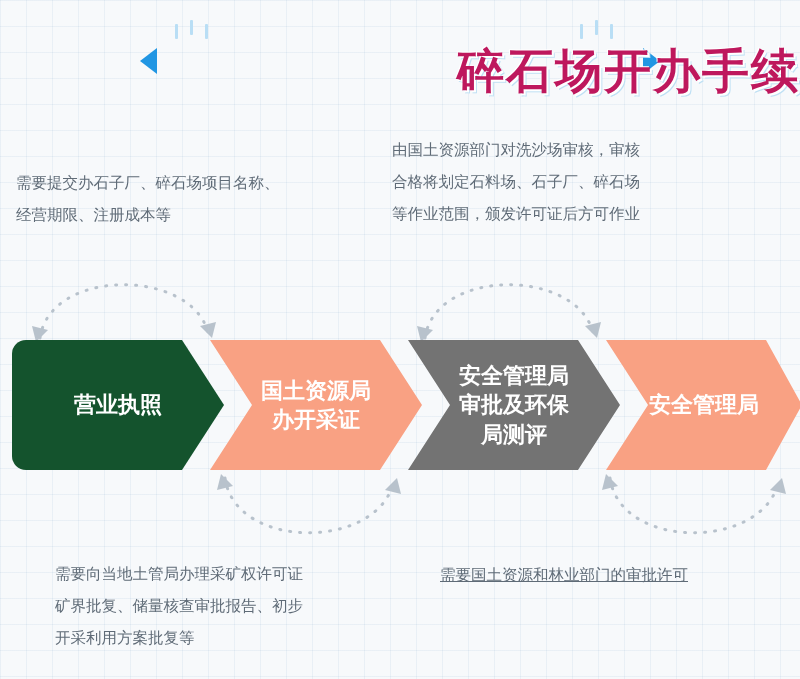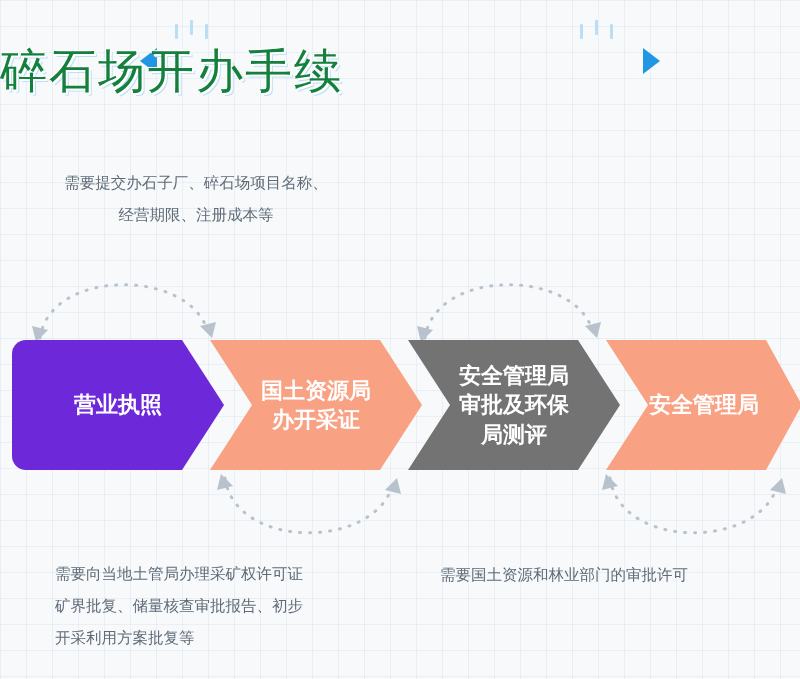--- a/index.html
+++ b/index.html
@@ -19,24 +19,24 @@
     pointer-events:none;
   }
   #wrap{position:absolute;inset:0;}
 
   
   #title-area{
     position:absolute;left:0;top:18px;width:800px;height:95px;
   }
   #title-text{
     position:absolute;left:0;top:22px;width:800px;
-    text-align:left;
+    text-align:right;
     font-family:"DejaVu Sans","Liberation Sans",sans-serif;
-    font-size:47px;font-weight:normal;letter-spacing:2px;
-    color:#15803d;
+    font-size:47px;font-weight:bold;letter-spacing:2px;
+    color:#be185d;
     text-shadow:
       2px 2px 0 #ffffff,
       3px 3px 0 #bfe0f4,
       -1px -1px 0 #ffffff;
     white-space:nowrap;
   }
   .arrow-deco{position:absolute;top:30px;}
   .arrow-deco span{
     display:block;width:0;height:0;
     border-top:13px solid transparent;
@@ -71,24 +71,24 @@
   }
   .chev .lbl{padding:0 6px;white-space:pre-line;}
 
   
   .caption{
     position:absolute;
     color:#5f6b77;font-size:15.5px;line-height:2.05;
     white-space:pre-line;
     z-index:4;
   }
-  #cap-tl{left:16px;top:168px;width:360px;text-align:center;}
+  #cap-tl{left:16px;top:168px;width:360px;}
   #cap-tr{left:392px;top:135px;width:360px;}
   #cap-bl{left:55px;top:560px;width:360px;font-family:Liberation Mono, monospace;}
-  #cap-br{left:440px;top:560px;width:340px;}
+  #cap-br{left:440px;top:560px;width:340px;text-decoration:underline;}
 
   svg.dots{position:absolute;z-index:2;}
 </style>
 </head>
 <body>
 
 <div id="grid"></div>
 
 <div id="wrap">
 
@@ -130,21 +130,21 @@
     <polygon points="182,10 170,22 186,26" fill="#b8c2cc"></polygon>
   </svg>
   <svg class="dots" style="left:600px;top:468px;width:190px;height:90px;" viewBox="0 0 190 90">
     <path d="M10 10 C 20 82, 160 82, 178 16" fill="none" stroke="#b8c2cc" stroke-width="3" stroke-linecap="round" stroke-dasharray="1 9"></path>
     <polygon points="6,6 18,18 2,22" fill="#b8c2cc"></polygon>
     <polygon points="182,10 170,22 186,26" fill="#b8c2cc"></polygon>
   </svg>
 
   <div id="flow">
 
-    <div class="chev" style="left:0px;width:212px;background:#6d28d9;border-radius:14px 0 0 14px;
+    <div class="chev" style="left:0px;width:212px;background:#14532d;border-radius:14px 0 0 14px;
                 clip-path:polygon(0 14px,0 116px,0 130px,170px 130px,212px 65px,170px 0,0 0);">
       <span class="lbl">营业执照</span>
     </div>
 
     <div class="chev" style="left:198px;width:212px;background:#f9a183;
                 clip-path:polygon(0 0,170px 0,212px 65px,170px 130px,0 130px,42px 65px);text-align:center;">
       <span class="lbl">国土资源局
 办开采证</span>
     </div>
 
@@ -156,18 +156,21 @@
     </div>
 
     <div class="chev" style="left:594px;width:196px;background:#f9a183;border-radius:0 14px 14px 0;
                 clip-path:polygon(0 0,160px 0,196px 65px,160px 130px,0 130px,42px 65px);">
       <span class="lbl">安全管理局</span>
     </div>
   </div>
 
   <div class="caption" id="cap-tl">需要提交办石子厂、碎石场项目名称、
 经营期限、注册成本等</div>
+  <div class="caption" id="cap-tr">由国土资源部门对洗沙场审核，审核
+合格将划定石料场、石子厂、碎石场
+等作业范围，颁发许可证后方可作业</div>
   <div class="caption" id="cap-bl">需要向当地土管局办理采矿权许可证
 矿界批复、储量核查审批报告、初步
 开采利用方案批复等</div>
   <div class="caption" id="cap-br">需要国土资源和林业部门的审批许可</div>
 
 </div>
 
 </body></html>

